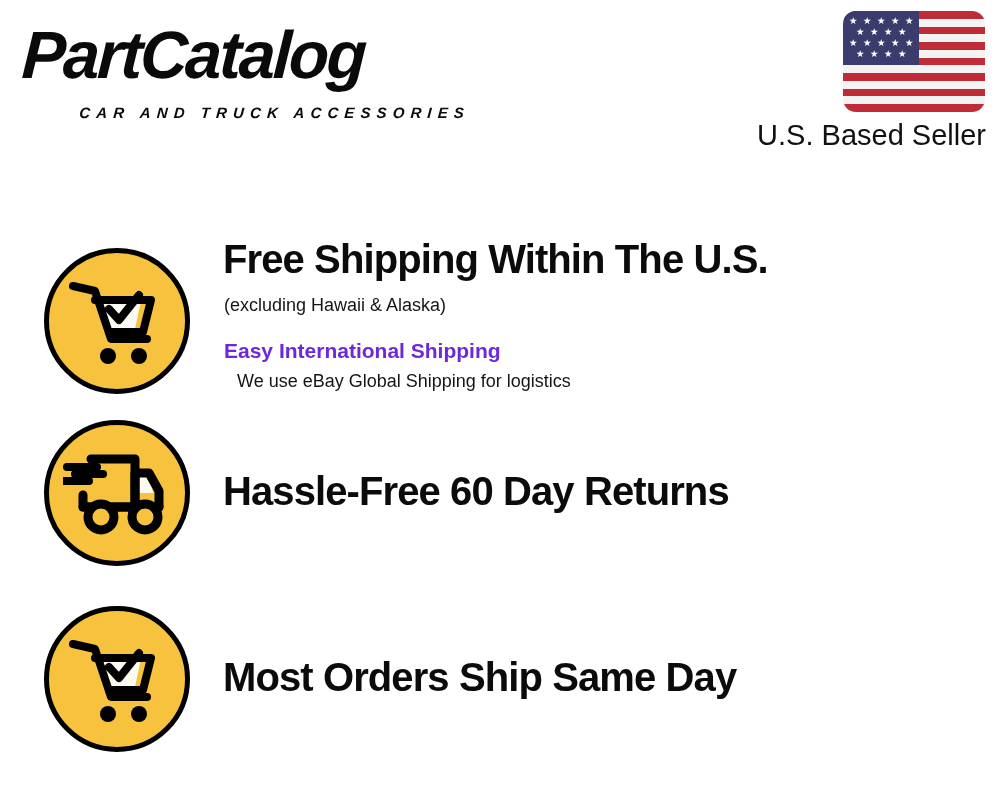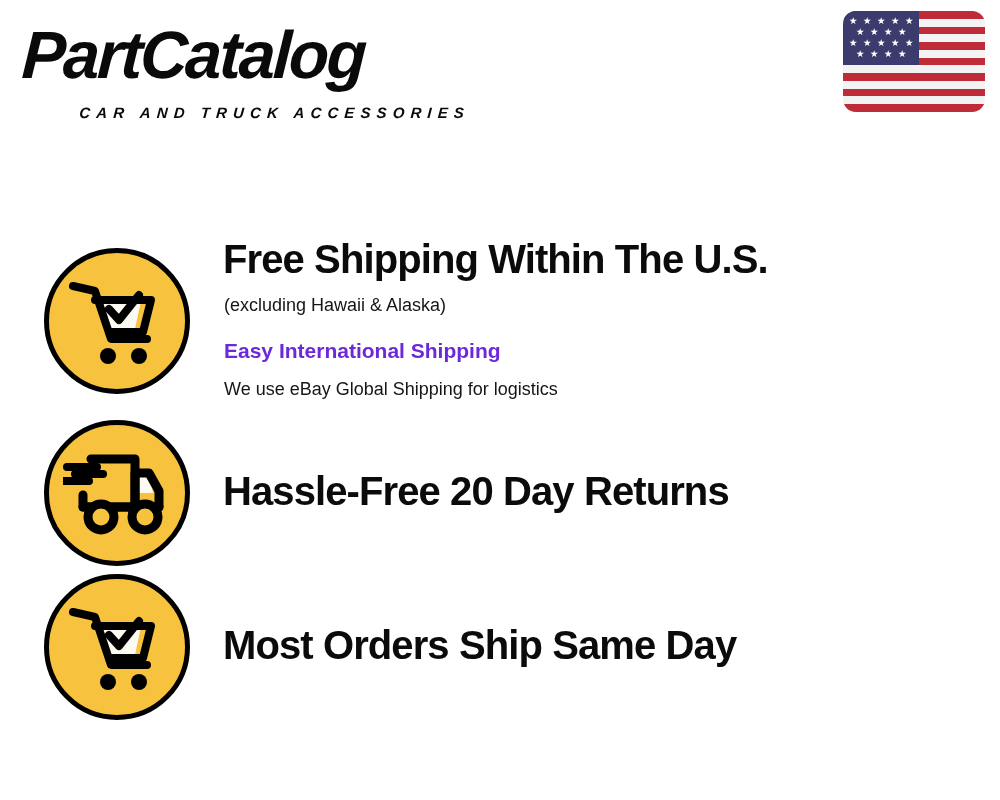--- a/index.html
+++ b/index.html
@@ -112,21 +112,21 @@
   }
 
   
   .feature-row {
     position: absolute;
     left: 0;
     width: 916px;
   }
   #feature-row-0 { top: 248px; height: 150px; }
   #feature-row-1 { top: 420px; height: 150px; }
-  #feature-row-2 { top: 574px; height: 150px; }
+  #feature-row-2 { top: 606px; height: 150px; }
 
   .feature-badge {
     position: absolute;
     left: 44px;
     top: 0;
     width: 146px;
     height: 146px;
     border-radius: 50%;
     background: #f7c23e;
     border: 5px solid #000000;
@@ -170,21 +170,21 @@
     line-height: 31px;
     font-weight: 700;
     color: #6d28d9;
     white-space: nowrap;
   }
 
   
   #feature-0-heading { position: absolute; left: 0; top: -12px; }
   #feature-0-note    { position: absolute; left: 1px; top: 42px; }
   #feature-0-intl-title { position: absolute; left: 1px; top: 87px; }
-  #feature-0-intl-desc  { position: absolute; left: 1px; top: 118px; margin-top: 8px; }
+  #feature-0-intl-desc  { position: absolute; left: 14px; top: 118px; }
 
   #feature-1-heading { position: absolute; left: 0; top: 48px; }
   #feature-2-heading { position: absolute; left: 0; top: 48px; }
 </style>
 </head>
 <body>
 
 <div id="header">
 
   <div id="brand-logo">
@@ -221,20 +221,21 @@
       <span class="flag-star" style="left:34px; top:27px">★</span>
       <span class="flag-star" style="left:48px; top:27px">★</span>
       <span class="flag-star" style="left:62px; top:27px">★</span>
       <span class="flag-star" style="left:13px; top:38px">★</span>
       <span class="flag-star" style="left:27px; top:38px">★</span>
       <span class="flag-star" style="left:41px; top:38px">★</span>
       <span class="flag-star" style="left:55px; top:38px">★</span>
     </div>
   </div>
 
+  <div id="us-seller-label">U.S. Based Seller</div>
 </div>
 
 <div class="feature-row" id="feature-row-0">
   <div class="feature-badge">
     <svg width="104" height="96" viewBox="0 0 104 96" aria-hidden="true">
       <polygon points="38,28 76,28 70,56 44,56" fill="#fdfaf2"></polygon>
       <path d="M8 13 L30 18 L46 66 L82 66" fill="none" stroke="#000000" stroke-width="8" stroke-linecap="round" stroke-linejoin="round"></path>
       <path d="M30 27 L86 27 L78 59 L44 59" fill="none" stroke="#000000" stroke-width="8" stroke-linecap="round" stroke-linejoin="round"></path>
       <path d="M44 36 L54 47 L74 22" fill="none" stroke="#000000" stroke-width="8" stroke-linecap="round" stroke-linejoin="round"></path>
       <circle cx="43" cy="83" r="8" fill="#000000"></circle>
@@ -257,21 +258,21 @@
       <path d="M72 22 H86 L96 40 V56 H72 Z" fill="none" stroke="#000000" stroke-width="9" stroke-linecap="round" stroke-linejoin="round"></path>
       <path d="M20 56 H96" fill="none" stroke="#000000" stroke-width="9" stroke-linecap="round"></path>
       <path d="M4 16 H34" stroke="#000000" stroke-width="8" stroke-linecap="round"></path>
       <path d="M0 30 H26" stroke="#000000" stroke-width="8" stroke-linecap="round"></path>
       <path d="M12 23 H40" stroke="#000000" stroke-width="8" stroke-linecap="round"></path>
       <circle cx="38" cy="66" r="13" fill="#f7c23e" stroke="#000000" stroke-width="9"></circle>
       <circle cx="82" cy="66" r="13" fill="#f7c23e" stroke="#000000" stroke-width="9"></circle>
     </svg>
   </div>
   <div class="feature-text">
-    <div class="feature-heading" id="feature-1-heading">Hassle-Free 20 Day Returns</div>
+    <div class="feature-heading" id="feature-1-heading">Hassle-Free 60 Day Returns</div>
   </div>
 </div>
 
 <div class="feature-row" id="feature-row-2">
   <div class="feature-badge">
     <svg width="104" height="96" viewBox="0 0 104 96" aria-hidden="true">
       <polygon points="38,28 76,28 70,56 44,56" fill="#fdfaf2"></polygon>
       <path d="M8 13 L30 18 L46 66 L82 66" fill="none" stroke="#000000" stroke-width="8" stroke-linecap="round" stroke-linejoin="round"></path>
       <path d="M30 27 L86 27 L78 59 L44 59" fill="none" stroke="#000000" stroke-width="8" stroke-linecap="round" stroke-linejoin="round"></path>
       <path d="M44 36 L54 47 L74 22" fill="none" stroke="#000000" stroke-width="8" stroke-linecap="round" stroke-linejoin="round"></path>

